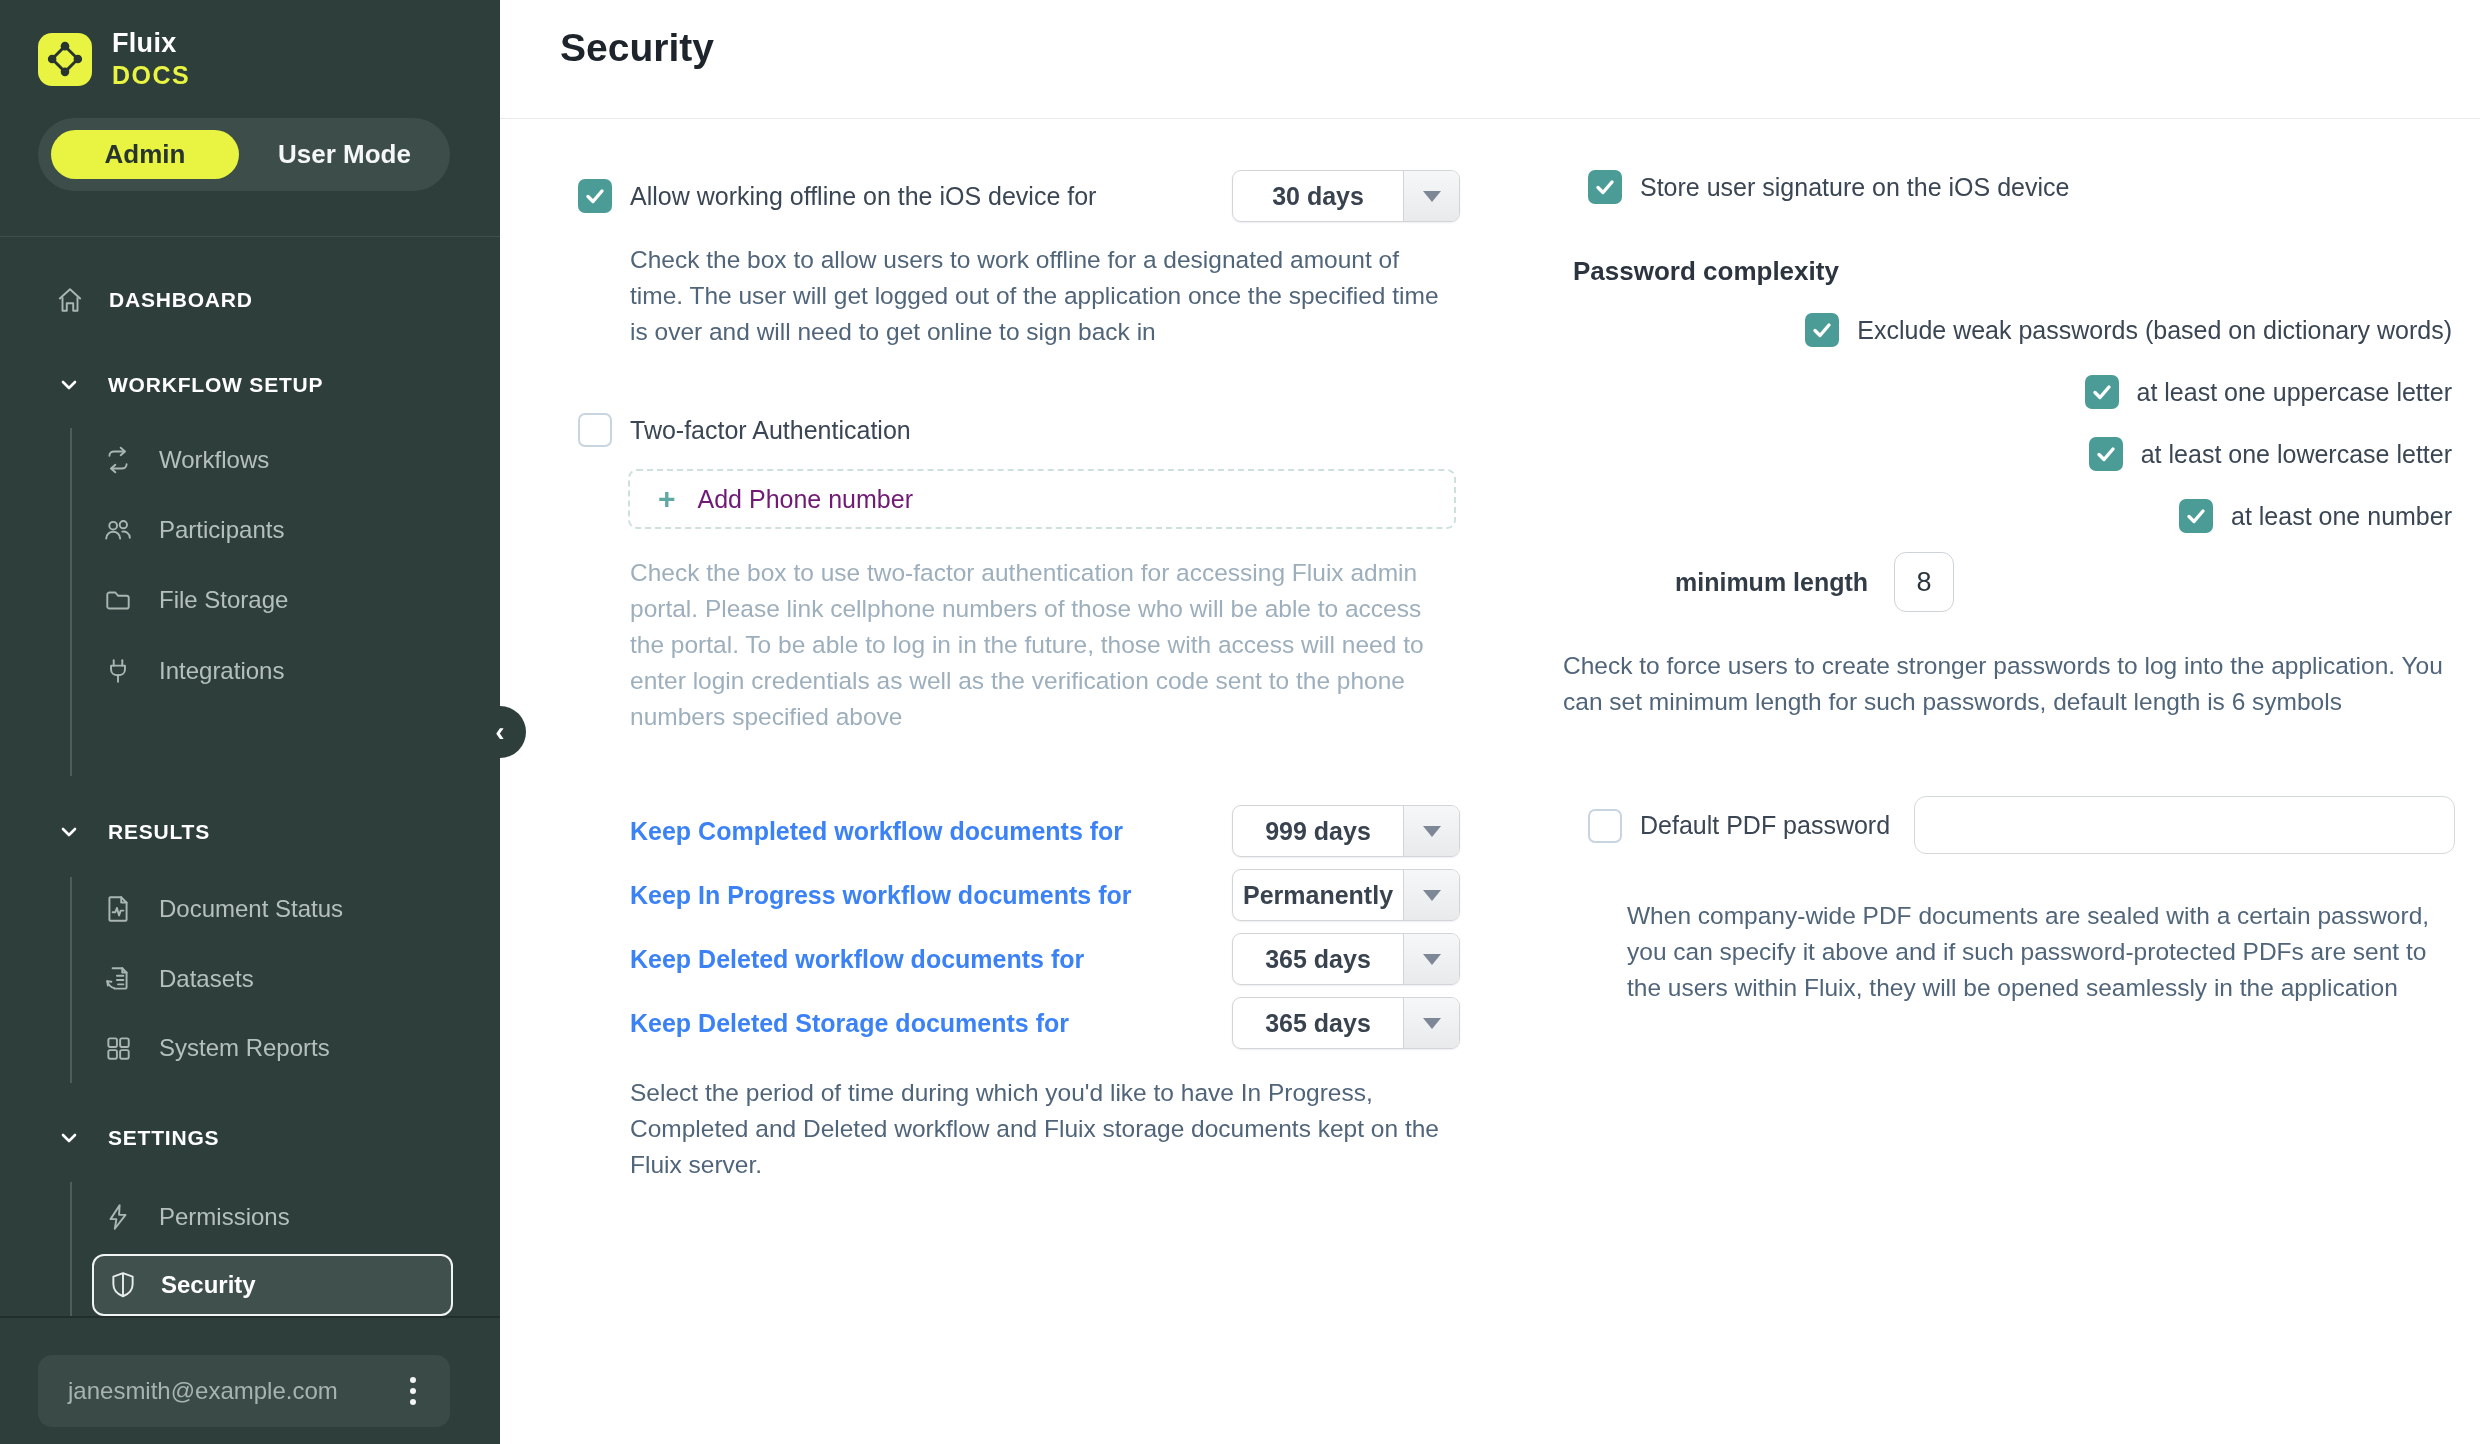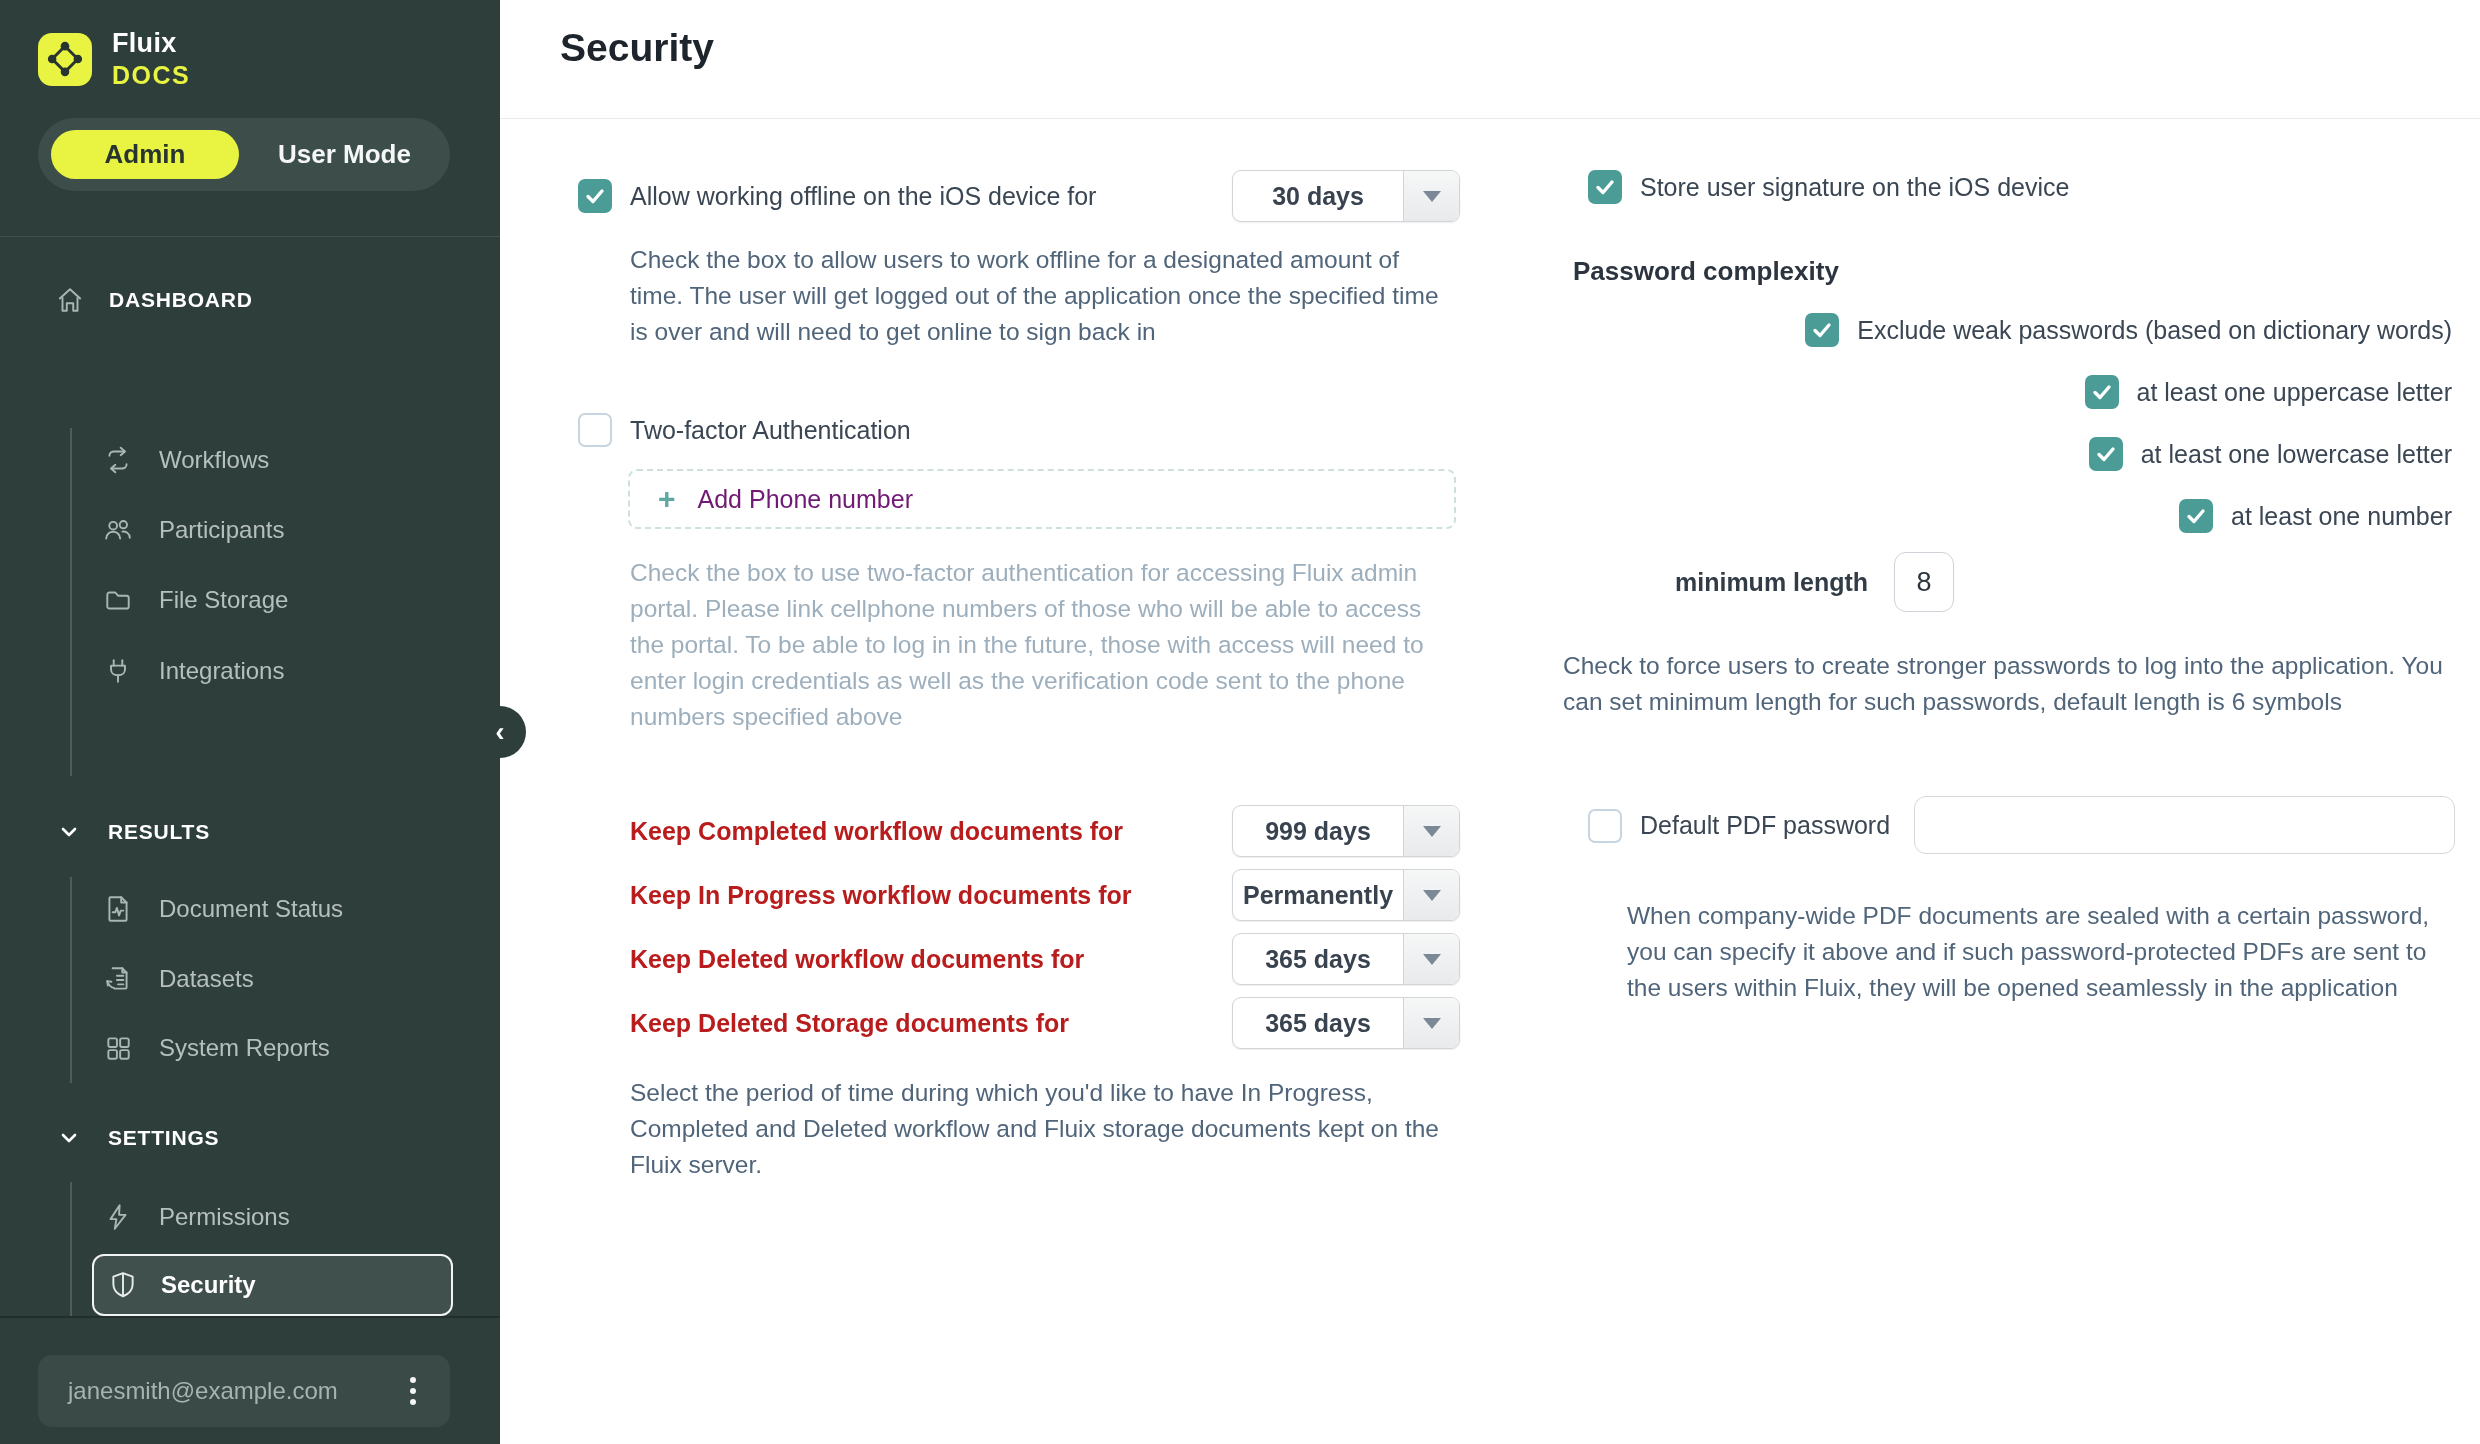--- a/index.html
+++ b/index.html
@@ -73,21 +73,21 @@
   .block { position:absolute; }
   .b-offline { left:78px; top:170px; width:882px; }
   .b-offline .desc { margin-top:20px; margin-left:52px; width:810px; }
   .b-2fa { left:78px; top:413px; width:882px; }
   .add-phone { margin-top:22px; margin-left:50px; width:828px; height:60px; border:2px dashed #cde0de; border-radius:9px; display:flex; align-items:center; cursor:pointer; }
   .add-phone .plus { margin-left:28px; font-size:30px; font-weight:700; color:#5fa8a3; }
   .add-phone .ap-label { margin-left:22px; font-size:25px; color:#701a75; }
   .b-2fa .desc { margin-top:26px; margin-left:52px; width:822px; }
   .b-retention { left:78px; top:805px; width:882px; }
   .ret-row { display:flex; align-items:center; height:52px; margin-bottom:12px; padding-left:52px; }
-  .ret-label { flex:1; font-size:25px; font-weight:600; color:#b91c1c; }
+  .ret-label { flex:1; font-size:25px; font-weight:600; color:#3b82f6; }
   .b-retention .desc { margin-top:26px; margin-left:52px; width:830px; }
 
   
   .b-signature { left:1063px; top:170px; width:889px; }
   .b-pwtitle { left:1063px; top:256px; width:889px; padding-left:10px; font-size:26px; font-weight:600; color:#2c353f; }
   .b-pwopts { left:1063px; top:313px; width:889px; }
   .pw-row { display:flex; align-items:center; height:34px; margin-bottom:28px; padding-left:67px;justify-content:flex-end; }
   .b-minlen { left:1063px; top:552px; width:889px; display:flex; align-items:center; padding-left:112px; }
   .minlen-label { font-size:25px; font-weight:600; color:#323c47; }
   .minlen-input { margin-left:26px; width:60px; height:60px; border:1px solid #cdd3d8; border-radius:12px; background:#fff; text-align:center; font-size:27px; color:#2c353f; font-family:"Liberation Sans", sans-serif; }
@@ -133,20 +133,28 @@
     <div class="sb-row sb-head sb-dash" style="top:270px;">
       <span class="sb-icon">
         <svg viewBox="0 0 28 28" fill="none" stroke="currentColor" stroke-width="1.8" stroke-linejoin="round">
           <path d="M4 13 L14 4 L24 13"></path>
             <path d="M7 11.5 V24 H11 V17 H17 V24 H21 V11.5"></path>
         </svg>
       </span>
       <span class="sb-head-label">DASHBOARD</span>
     </div>
 
+    <div class="sb-row sb-head" style="top:355px;">
+      <span class="chev">
+        <svg viewBox="0 0 24 24" width="24" height="24" fill="none" stroke="currentColor" stroke-width="2.6" stroke-linecap="round" stroke-linejoin="round">
+            <polyline points="6,9 12,15 18,9"></polyline>
+          </svg>
+      </span>
+      <span class="sb-head-label">WORKFLOW SETUP</span>
+    </div>
     <div class="tree-line" style="top:428px; height:348px;"></div>
 
     <div class="sb-row sb-item" style="top:425px;">
       <span class="sb-icon">
         <svg viewBox="0 0 28 28" fill="none" stroke="currentColor" stroke-width="1.8" stroke-linecap="round" stroke-linejoin="round">
           <path d="M6 10 C6 7.5 8 6 10.5 6 H20"></path>
             <polyline points="16.5,2.5 20.5,6 16.5,9.5"></polyline>
           <path d="M22 18 C22 20.5 20 22 17.5 22 H8"></path>
             <polyline points="11.5,18.5 7.5,22 11.5,25.5"></polyline>
         </svg>

